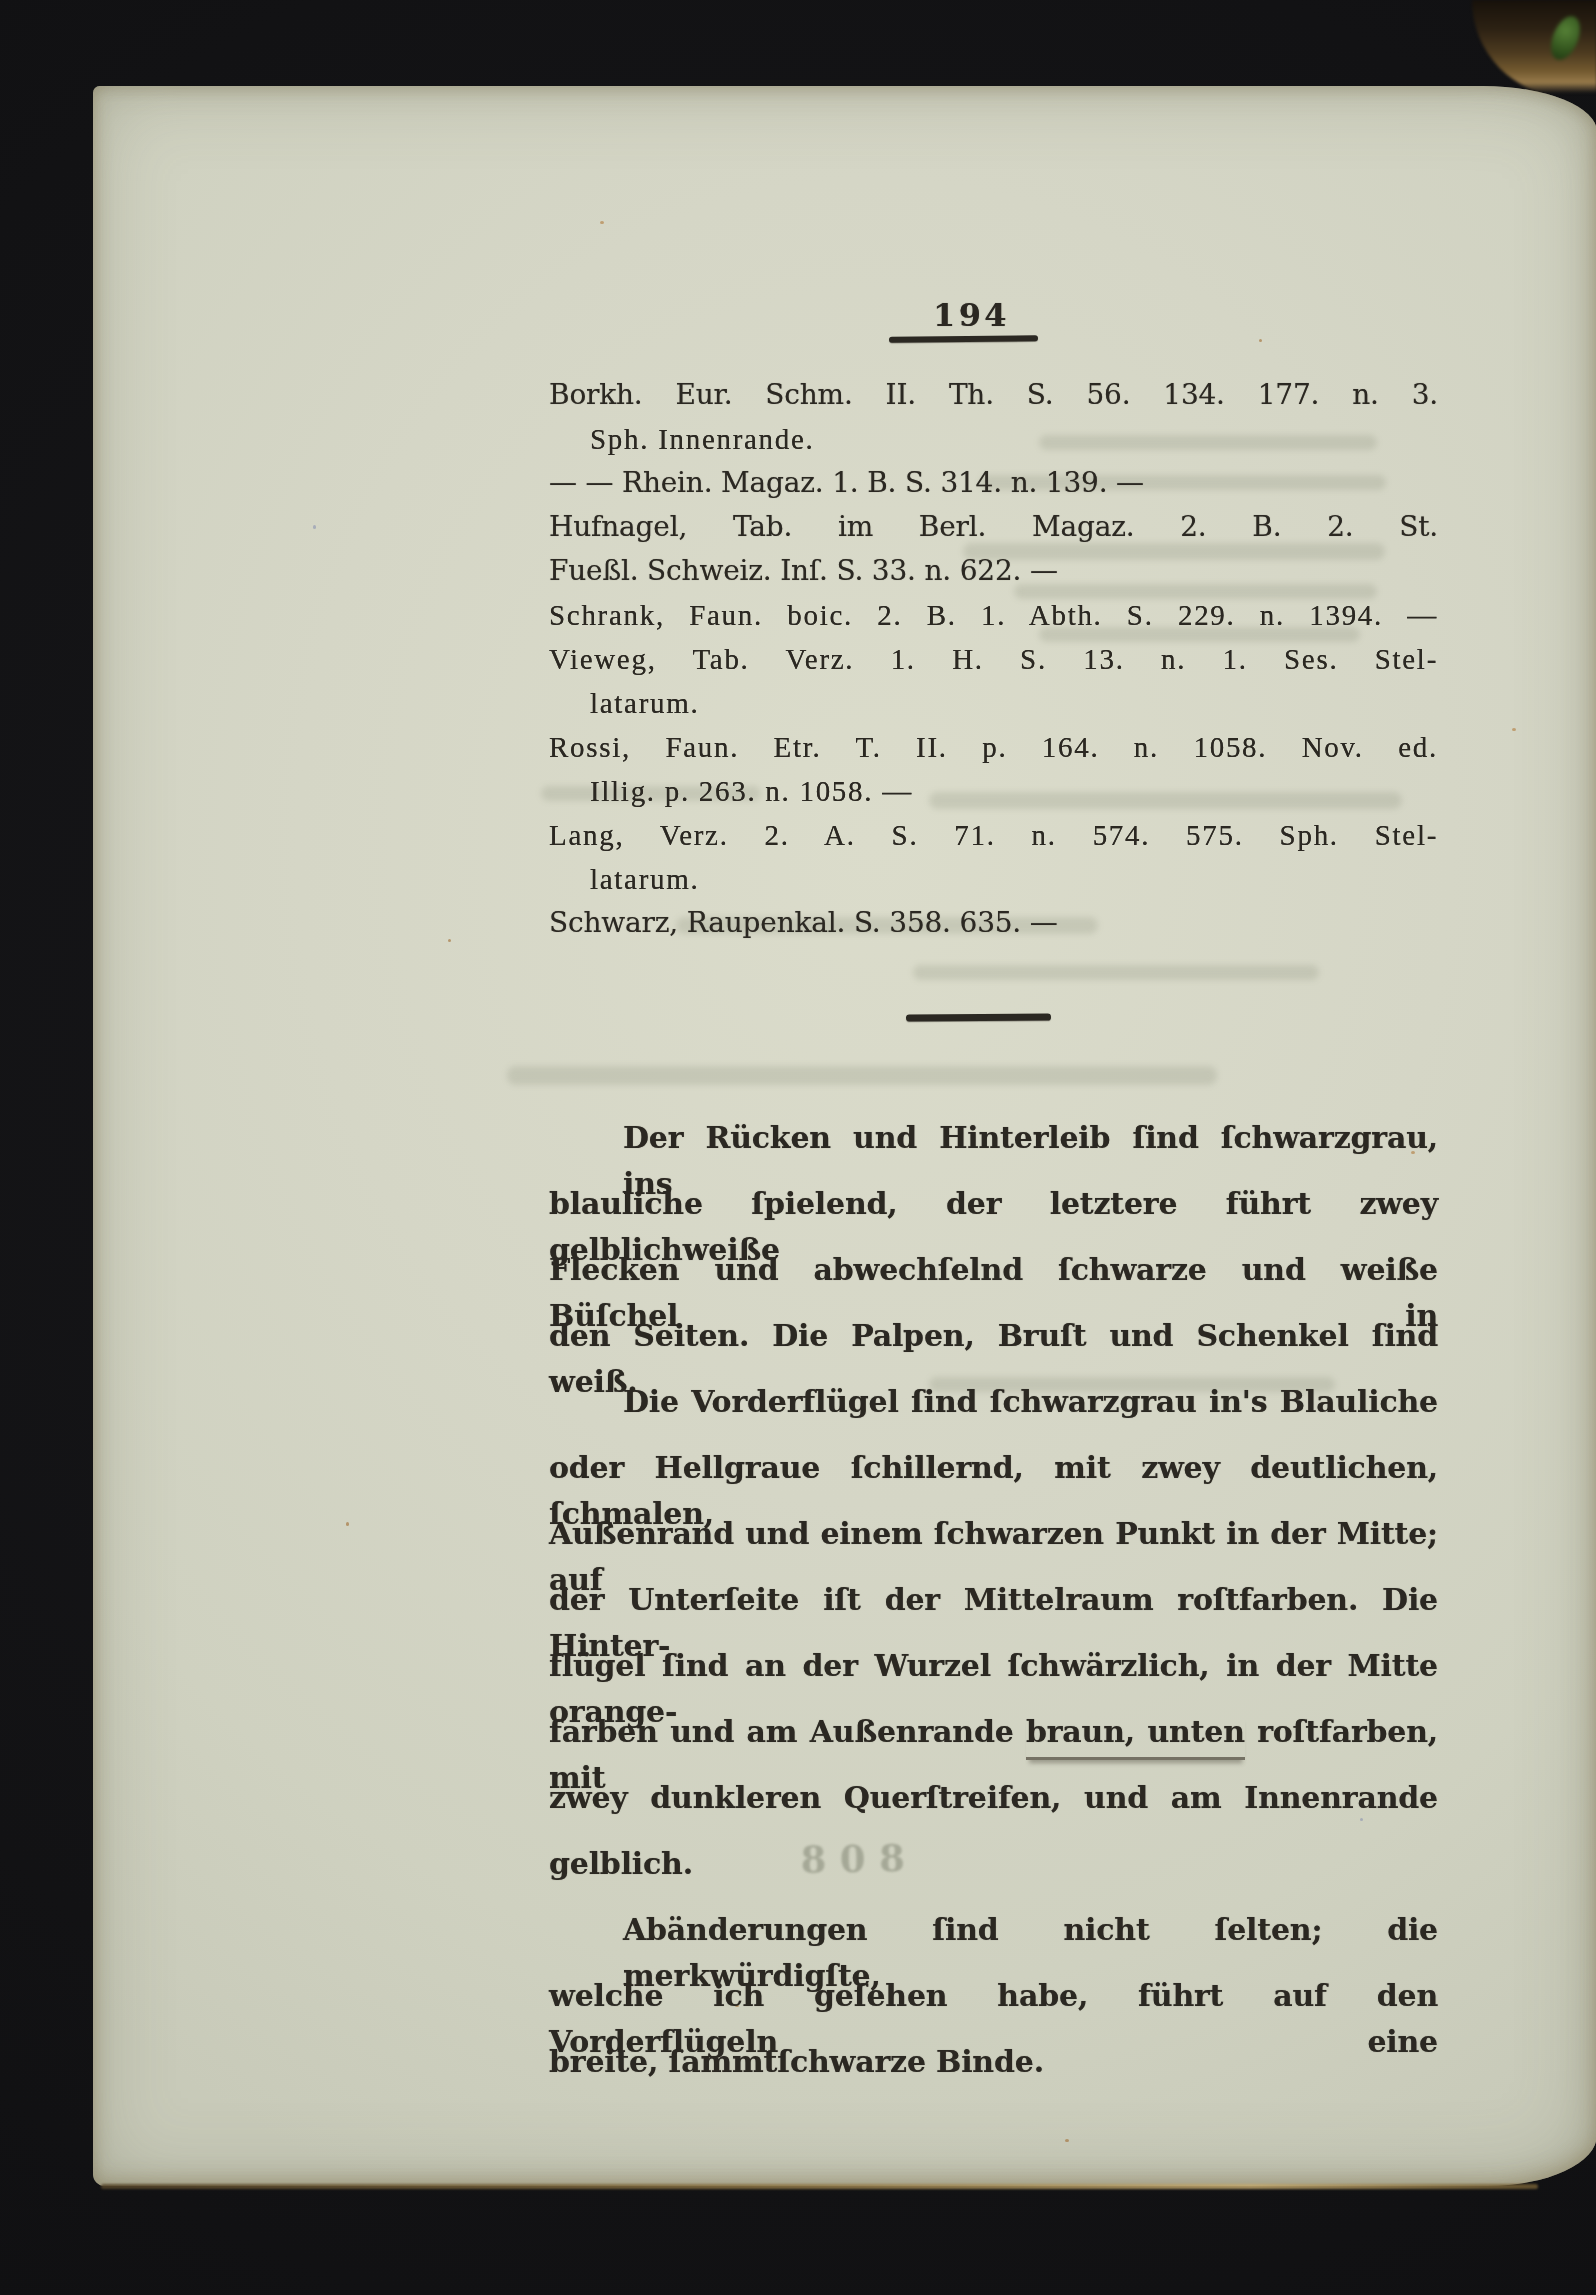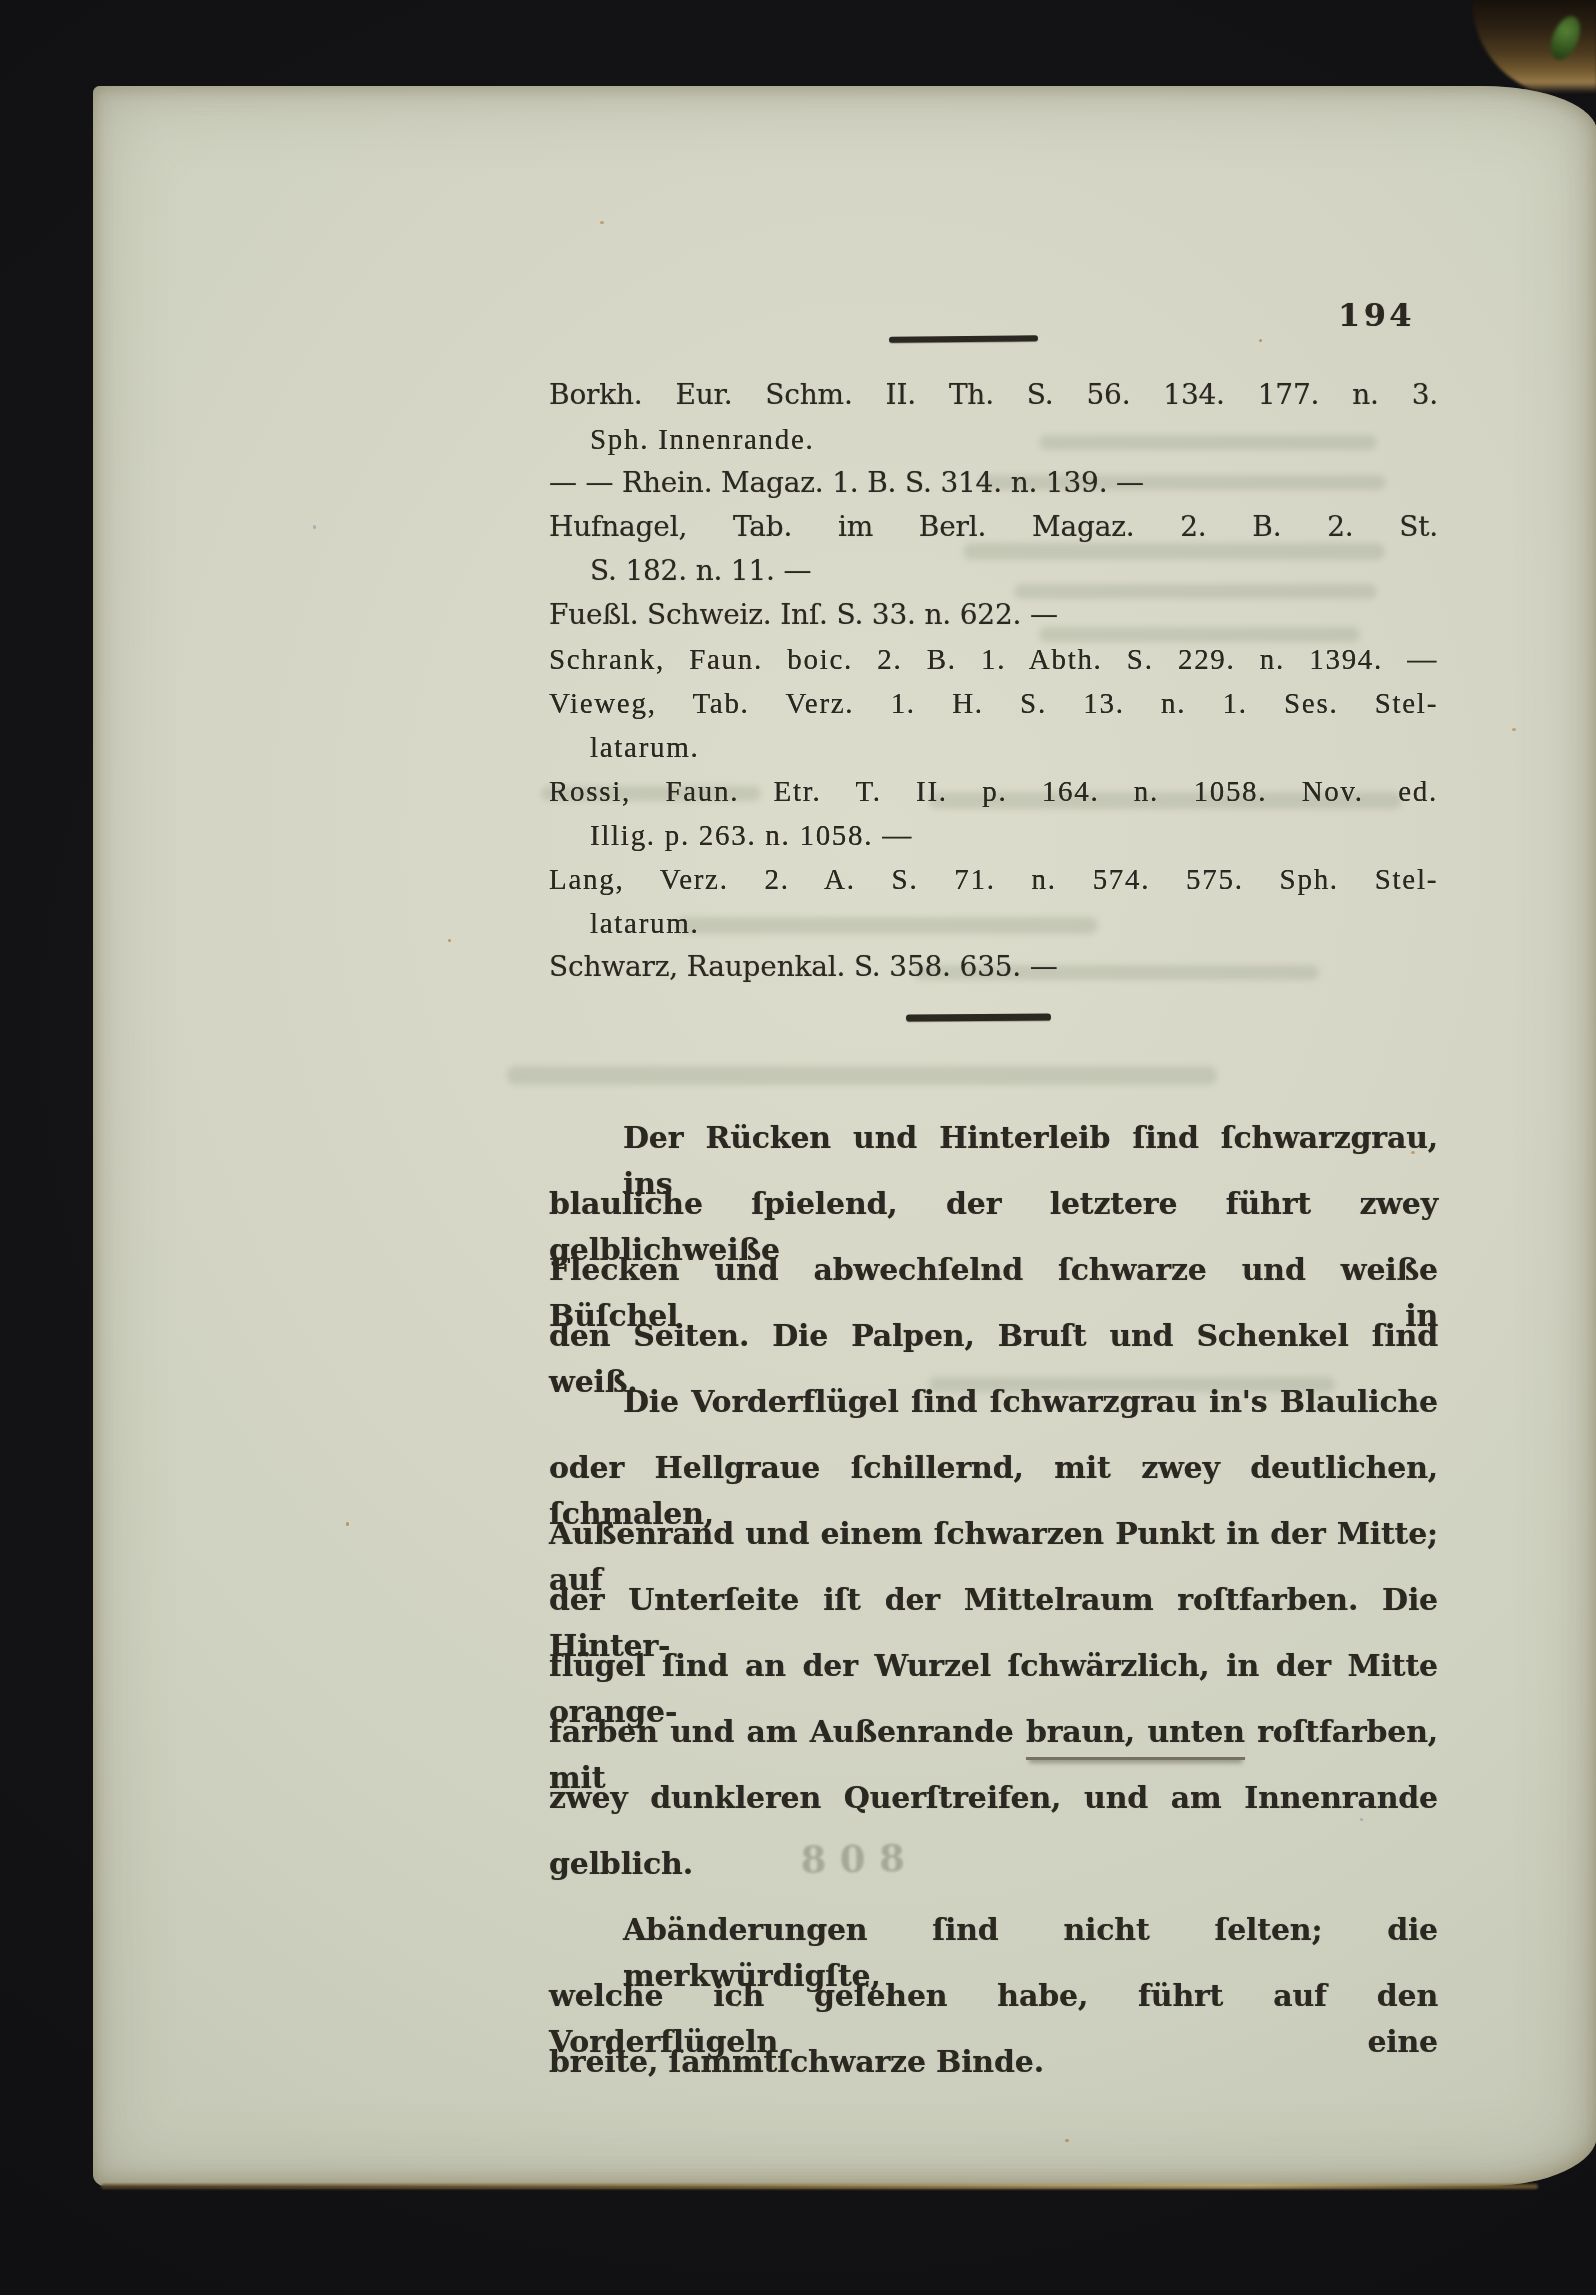--- a/index.html
+++ b/index.html
@@ -32,21 +32,21 @@
     left: 8.4px; right: 59px; bottom: -2.5px; height: 4.2px;
     background: linear-gradient(to right, #55452a 0%, #8a7344 45%, #c3a96f 80%, #6e5a32 100%);
     border-radius: 2.5px;
     filter: blur(0.8px);
     opacity: 0.85;
   }
 
   .page-number {
     position: absolute;
     left: 435px; top: 210px; width: 887px;
-    text-align: right;
+    text-align: center;
     font-size: 32px; font-weight: bold;
     letter-spacing: 3.4px;
     color: #2b2822;
     text-shadow: 0 0 0.8px rgba(40,36,30,0.55);
   }
   .pagenum-rule {
     position: absolute;
     left: 796px; top: 250px;
     width: 149px; height: 6px;
     background: #2b2822;
@@ -179,21 +179,20 @@
     <div class="fleck" style="left:972px; top:2053px; width:4.2px; height:3.4px; background:#a06a30;"></div>
 
     <div class="page-number">194</div>
     <div class="pagenum-rule"></div>
 
     <div class="refs">
         <div class="ref-line fraktur just">Borkh. Eur. Schm. II. Th. S. 56. 134. 177. n. 3.</div>
         <div class="ref-line roman indent">Sph. Innenrande.</div>
         <div class="ref-line fraktur">— — Rhein. Magaz. 1. B. S. 314. n. 139. —</div>
         <div class="ref-line fraktur just">Hufnagel, Tab. im Berl. Magaz. 2. B. 2. St.</div>
-        <div class="ref-line fraktur indent">S. 182. n. 11. —</div>
         <div class="ref-line fraktur">Fueßl. Schweiz. Inſ. S. 33. n. 622. —</div>
         <div class="ref-line roman just">Schrank, Faun. boic. 2. B. 1. Abth. S. 229. n. 1394. —</div>
         <div class="ref-line roman just">Vieweg, Tab. Verz. 1. H. S. 13. n. 1. Ses. Stel-</div>
         <div class="ref-line roman indent">latarum.</div>
         <div class="ref-line roman just">Rossi, Faun. Etr. T. II. p. 164. n. 1058. Nov. ed.</div>
         <div class="ref-line roman indent">Illig. p. 263. n. 1058. —</div>
         <div class="ref-line roman just">Lang, Verz. 2. A. S. 71. n. 574. 575. Sph. Stel-</div>
         <div class="ref-line roman indent">latarum.</div>
         <div class="ref-line fraktur">Schwarz, Raupenkal. S. 358. 635. —</div>
       </div>

